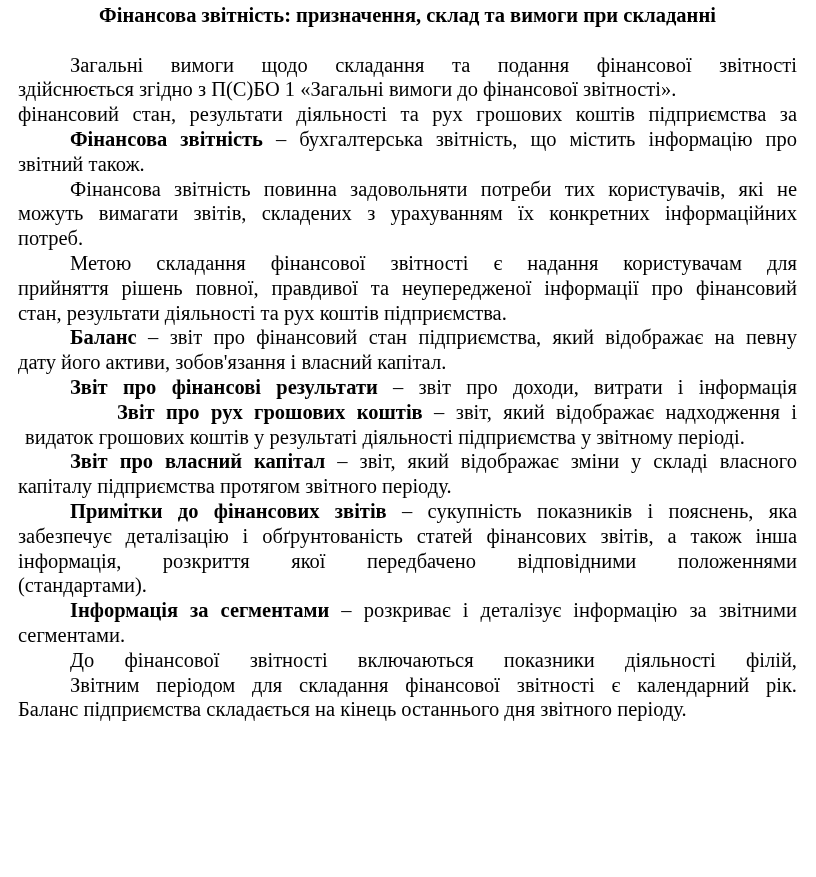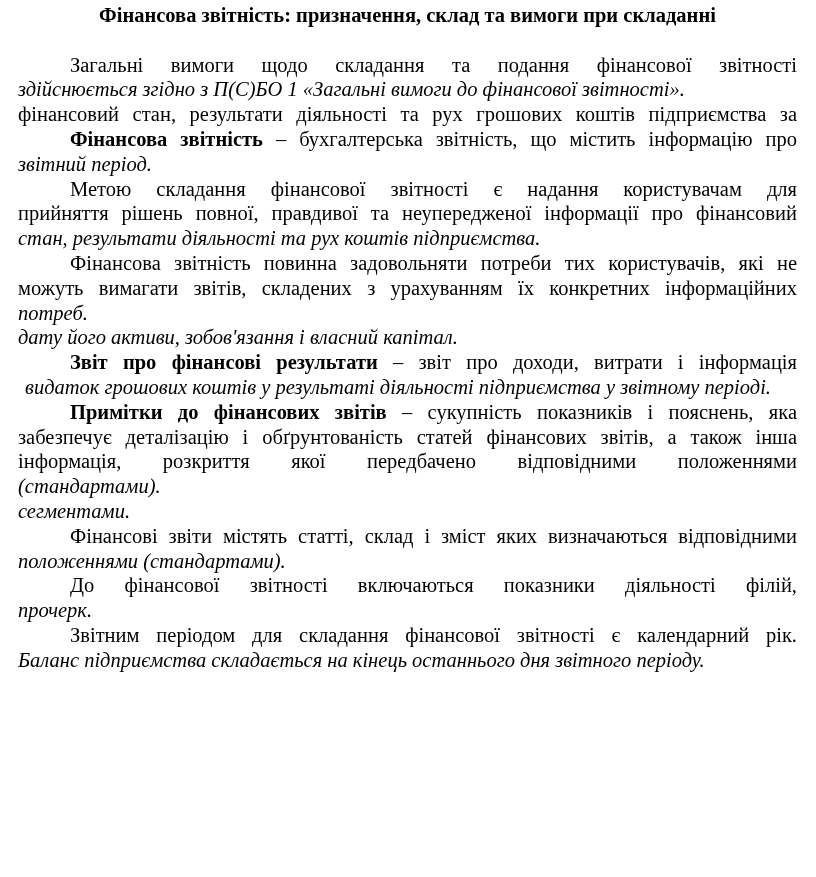--- a/index.html
+++ b/index.html
@@ -28,79 +28,80 @@
   }
   .para { margin: 0; }
   .line {
     line-height: 24.8px;
     text-align: justify;
     text-align-last: justify;
     -moz-text-align-last: justify;
   }
   .line.last {
     text-align-last: left;
-    font-style: italic;
     -moz-text-align-last: left;
   }
   .line.first { text-indent: 52px; font-family: Liberation Serif, serif; }
   .para.cashflow { padding-left: 7px; }
   .para.cashflow .line.first { text-indent: 92px; }
   .term { font-weight: bold; }
 </style>
 </head>
 <body>
 
 <div class="page">
   <h1 class="title">Фінансова звітність: призначення, склад та вимоги при складанні</h1>
   <div id="doc-body">
       <div class="para">
         <div class="line first"><span>Загальні вимоги щодо складання та подання фінансової звітності</span></div>
         <div class="line last"><span>здійснюється згідно з П(С)БО 1 «Загальні вимоги до фінансової звітності».</span></div>
       </div>
       <div class="para">
         <div class="line"><span>фінансовий стан, результати діяльності та рух грошових коштів підприємства за</span></div>
         <div class="line first"><span class="term">Фінансова звітність</span><span> – бухгалтерська звітність, що містить інформацію про</span></div>
-        <div class="line last"><span>звітний період.</span></div>
+        <div class="line last"><span>звітний також.</span></div>
+      </div>
+      <div class="para">
+        <div class="line first"><span>Фінансова звітність повинна задовольняти потреби тих користувачів, які не</span></div>
+        <div class="line"><span>можуть вимагати звітів, складених з урахуванням їх конкретних інформаційних</span></div>
+        <div class="line last"><span>потреб.</span></div>
       </div>
       <div class="para">
         <div class="line first"><span>Метою складання фінансової звітності є надання користувачам для</span></div>
         <div class="line"><span>прийняття рішень повної, правдивої та неупередженої інформації про фінансовий</span></div>
         <div class="line last"><span>стан, результати діяльності та рух коштів підприємства.</span></div>
       </div>
       <div class="para">
-        <div class="line first"><span>Фінансова звітність повинна задовольняти потреби тих користувачів, які не</span></div>
-        <div class="line"><span>можуть вимагати звітів, складених з урахуванням їх конкретних інформаційних</span></div>
-        <div class="line last"><span>потреб.</span></div>
-      </div>
-      <div class="para">
+        <div class="line first"><span class="term">Баланс</span><span> – звіт про фінансовий стан підприємства, який відображає на певну</span></div>
         <div class="line last"><span>дату його активи, зобов'язання і власний капітал.</span></div>
       </div>
       <div class="para">
         <div class="line first"><span class="term">Звіт про фінансові результати</span><span> – звіт про доходи, витрати і інформація</span></div>
       </div>
       <div class="para cashflow">
+        <div class="line first"><span class="term">Звіт про  рух  грошових коштів</span><span> – звіт, який відображає надходження і</span></div>
         <div class="line last"><span>видаток грошових коштів у результаті діяльності підприємства у звітному періоді.</span></div>
+      </div>
+      <div class="para">
+        <div class="line first"><span class="term">Звіт про власний капітал</span><span> – звіт, який відображає зміни у складі власного</span></div>
+        <div class="line last"><span>капіталу підприємства протягом звітного періоду.</span></div>
       </div>
       <div class="para">
         <div class="line first"><span class="term">Примітки до фінансових звітів</span><span> – сукупність показників і пояснень, яка</span></div>
         <div class="line"><span>забезпечує деталізацію і обґрунтованість статей фінансових звітів, а також інша</span></div>
         <div class="line"><span>інформація, розкриття якої передбачено відповідними положеннями</span></div>
         <div class="line last"><span>(стандартами).</span></div>
       </div>
       <div class="para">
+        <div class="line first"><span class="term">Інформація за сегментами</span><span> – розкриває і деталізує інформацію за звітними</span></div>
         <div class="line last"><span>сегментами.</span></div>
-      </div>
-      <div class="para">
-        <div class="line first"><span>Фінансові звіти містять статті, склад і зміст яких  визначаються відповідними</span></div>
-        <div class="line last"><span>положеннями (стандартами).</span></div>
       </div>
       <div class="para">
         <div class="line first"><span>До фінансової звітності включаються показники діяльності філій,</span></div>
       </div>
       <div class="para">
-        <div class="line last"><span>прочерк.</span></div>
       </div>
       <div class="para">
         <div class="line first"><span>Звітним періодом для складання фінансової звітності є календарний рік.</span></div>
         <div class="line last"><span>Баланс підприємства складається на кінець останнього дня звітного періоду.</span></div>
       </div>
     </div>
 </div>
 
 </body></html>

